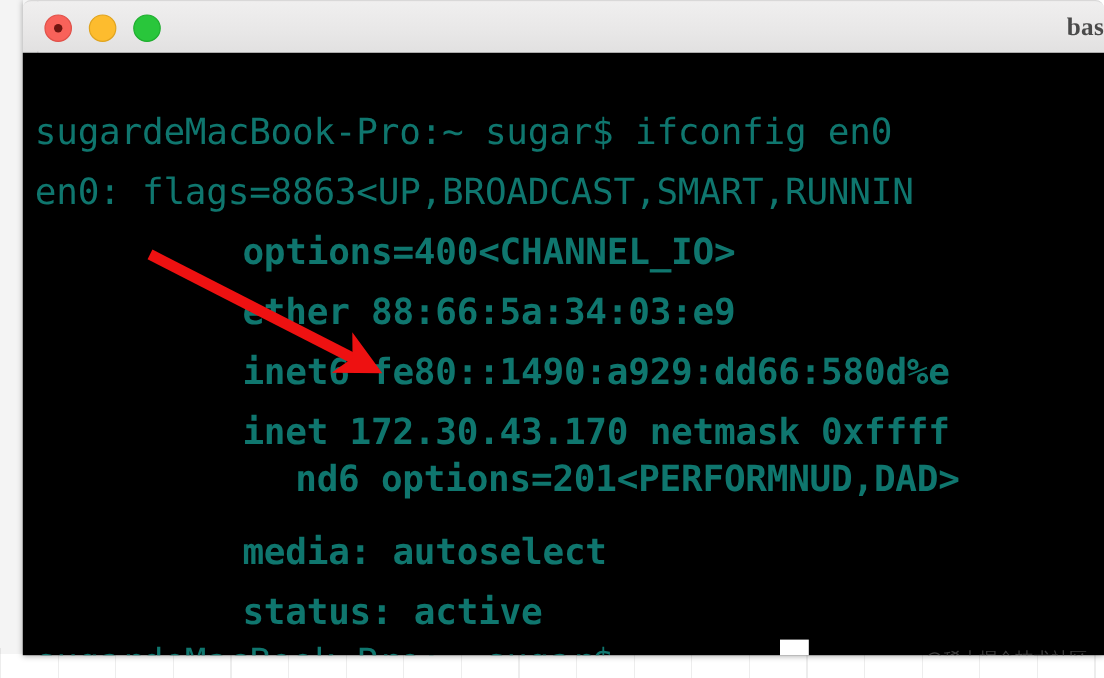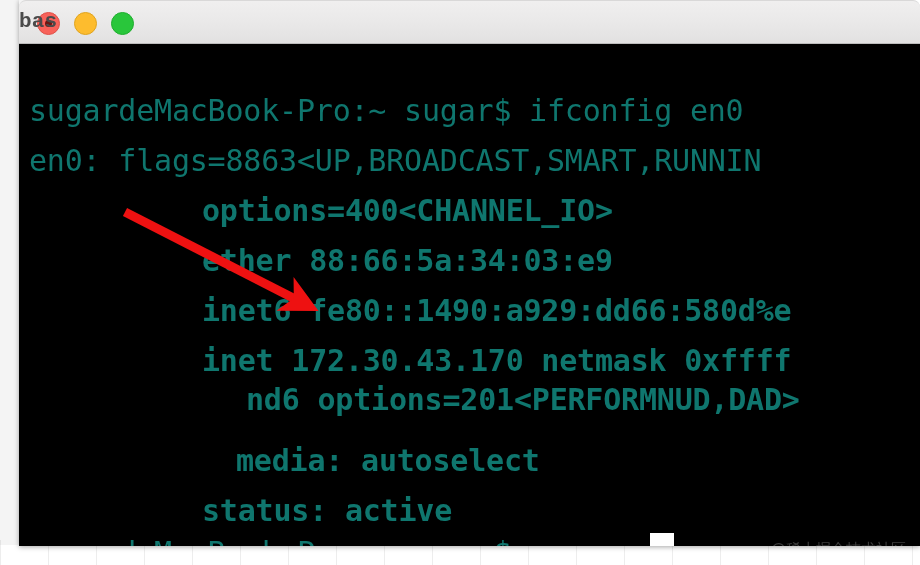--- a/index.html
+++ b/index.html
@@ -124,22 +124,22 @@
   }
   .light-max {
     background: #29c63b;
     border: 1px solid #1fae2f;
   }
   .window-title {
     position: absolute;
     left: 0;
     right: 0;
     top: 9px;
-    text-align: left;
-    font-family: Liberation Mono, monospace;
+    text-align: right;
+    font-family: Liberation Serif, serif;
     font-size: 21px;
     font-weight: 700;
     color: #4a4a4a;
     white-space: nowrap;
     overflow: hidden;
     letter-spacing: 0.2px;
   }
 
   .terminal-body {
     position: relative;
@@ -212,21 +212,21 @@
 
   <div class="terminal-body">
 
     <div class="term-line" style="top:52px;">sugardeMacBook-Pro:~ sugar$ ifconfig en0</div>
     <div class="term-line" style="top:102px;">en0: flags=8863&lt;UP,BROADCAST,SMART,RUNNIN</div>
     <div class="term-line indent" style="top:152px;">options=400&lt;CHANNEL_IO&gt;</div>
     <div class="term-line indent" style="top:202px;">ether 88:66:5a:34:03:e9</div>
     <div class="term-line indent" style="top:252px;">inet6 fe80::1490:a929:dd66:580d%e</div>
     <div class="term-line indent" style="top:302px;">inet 172.30.43.170 netmask 0xffff</div>
     <div class="term-line indent" style="top:341px;margin-left:44px;">nd6 options=201&lt;PERFORMNUD,DAD&gt;</div>
-    <div class="term-line indent" style="top:402px;margin-left:34px;">media: autoselect</div>
+    <div class="term-line indent" style="top:402px;">media: autoselect</div>
     <div class="term-line indent" style="top:452px;">status: active</div>
     <div class="term-line" style="top:494px;">sugardeMacBook-Pro:~ sugar$</div>
 
     <div class="cursor-block"></div>
 
     <div class="watermark">@稀土掘金技术社区</div>
 
     <svg id="annotation-arrow" viewBox="0 0 901 502" xmlns="http://www.w3.org/2000/svg">
       <defs>
         <marker id="arrowhead" markerWidth="4.2" markerHeight="4.2" refX="2.0" refY="2.1" orient="auto">

